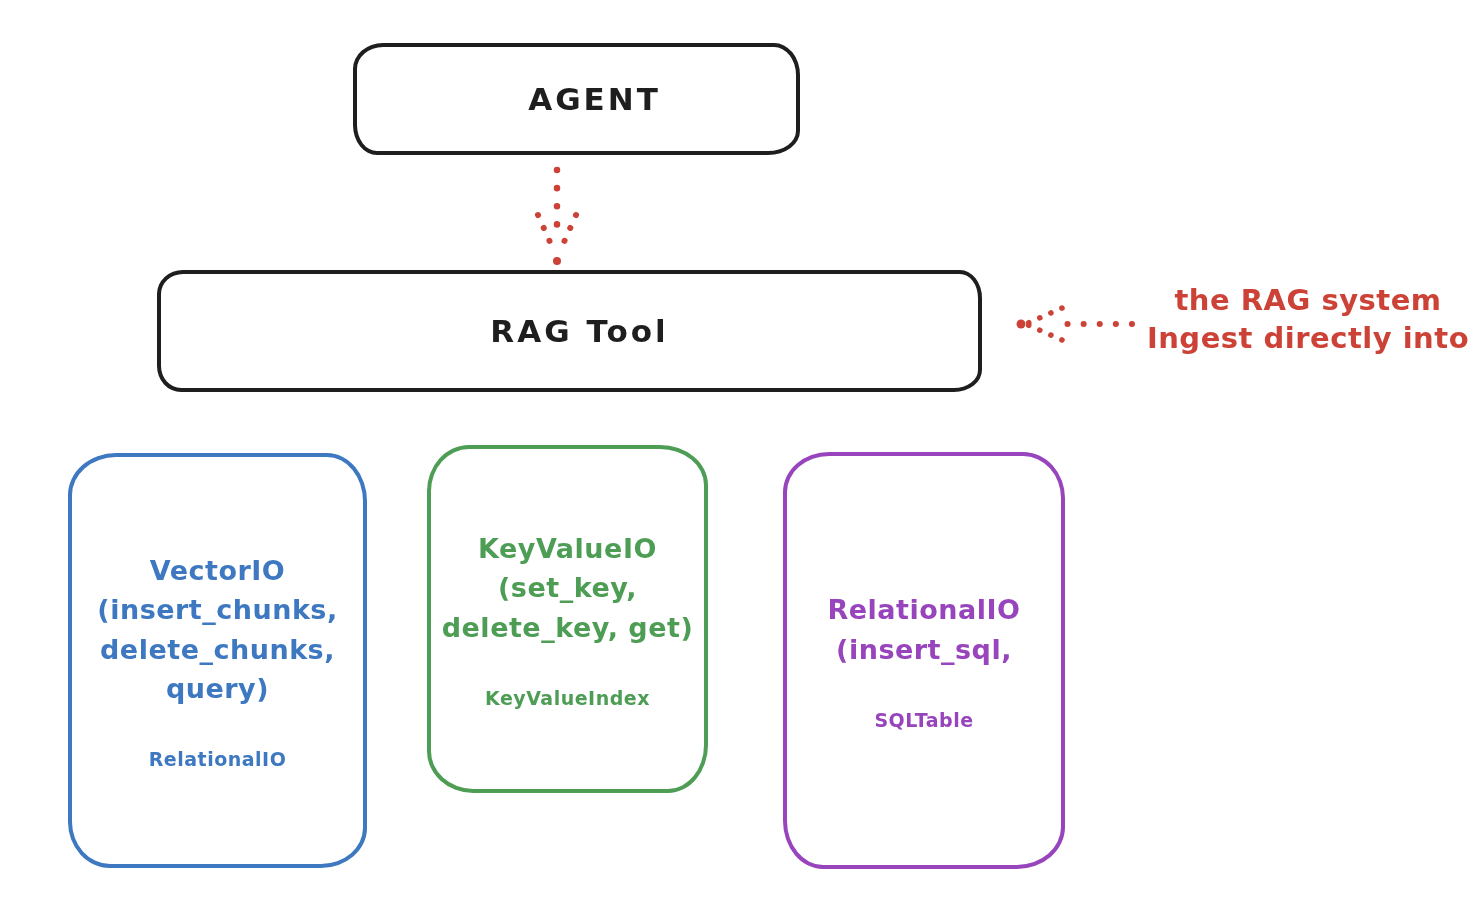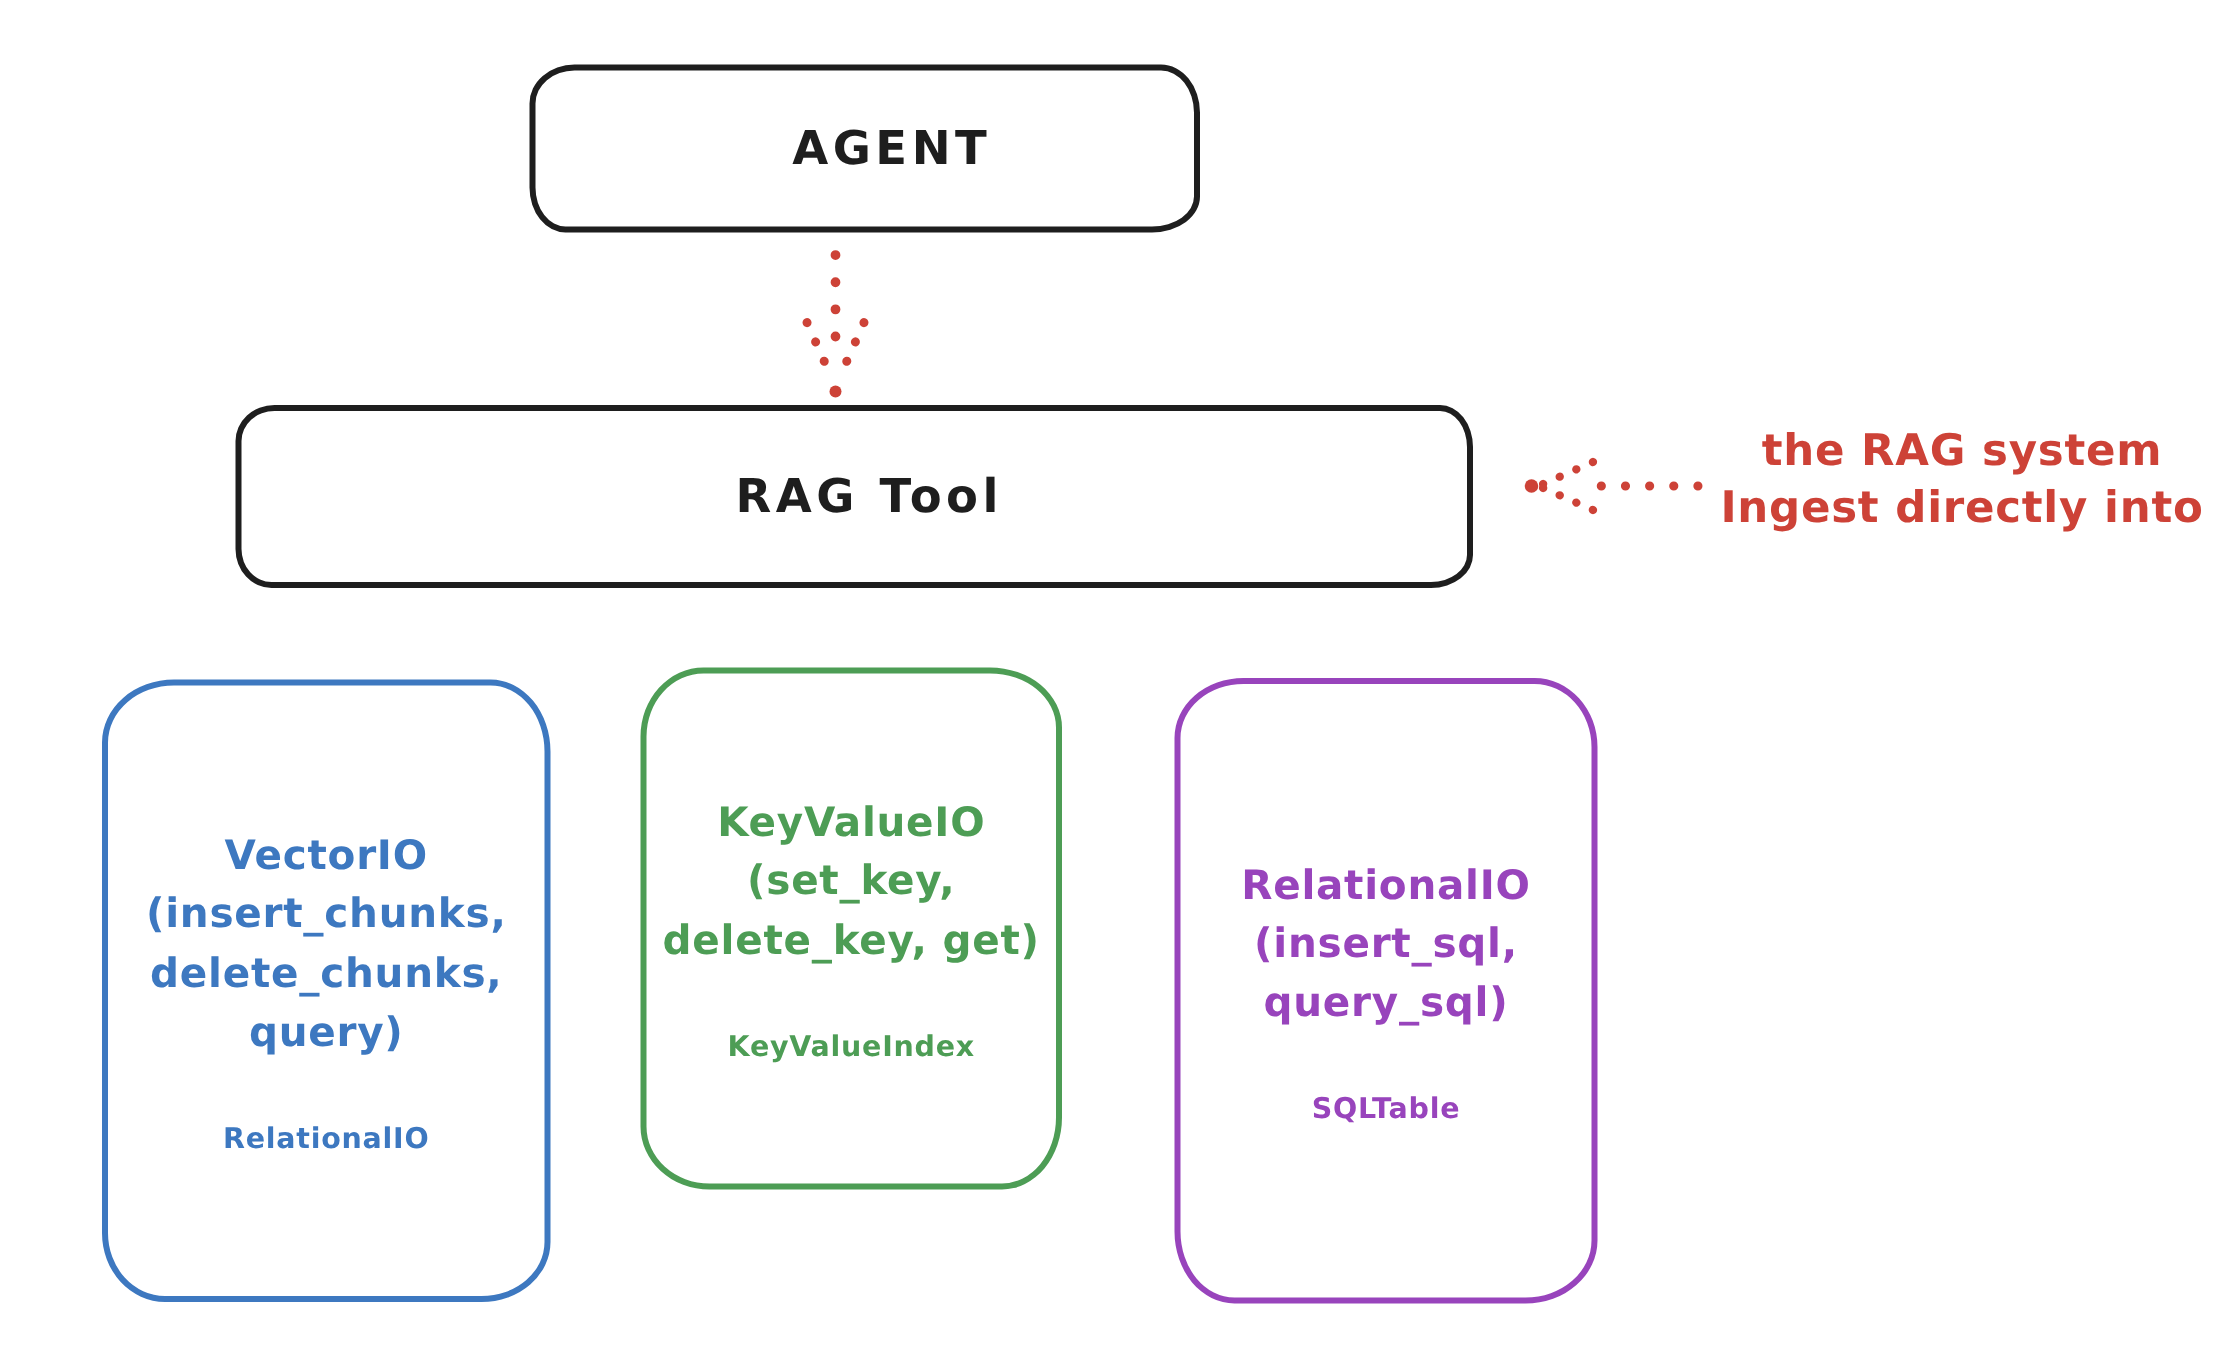--- a/index.html
+++ b/index.html
@@ -84,18 +84,17 @@
       <div>(set_key,</div>
       <div>delete_key, get)</div>
     </div>
     <div class="index-label">KeyValueIndex</div>
   </div>
 
   <div class="store store-relational" style="color: rgb(152, 68, 188); border-color: rgb(152, 68, 188); margin-top: 12px;">
     <div class="store-lines">
       <div>RelationalIO</div>
       <div>(insert_sql,</div>
-      <div>query_sql)</div>
     </div>
     <div class="index-label">SQLTable</div>
   </div>
 
 </div>
 
 </body></html>

